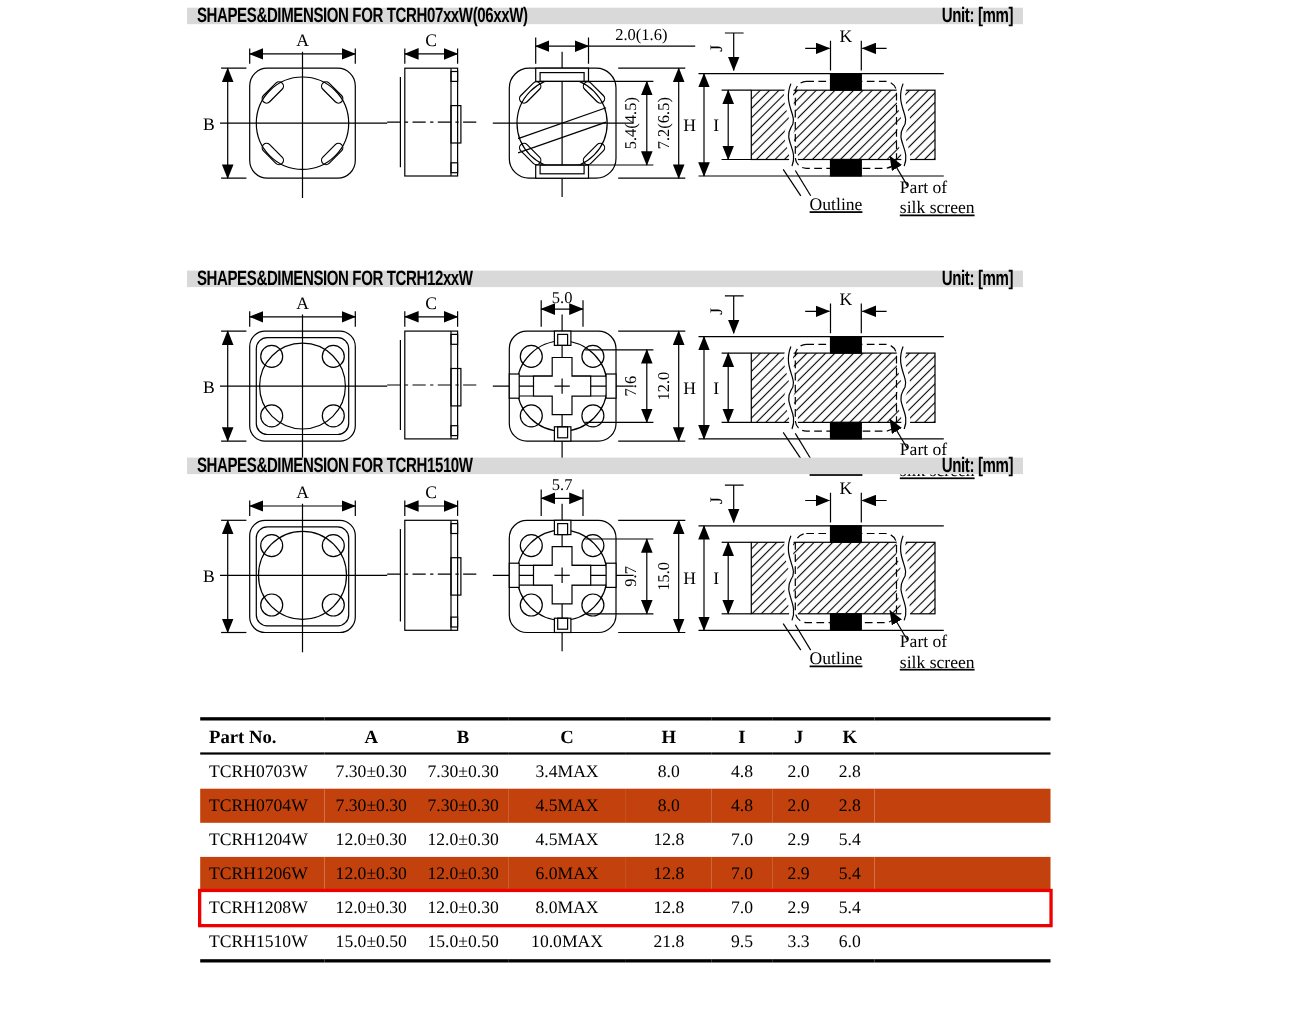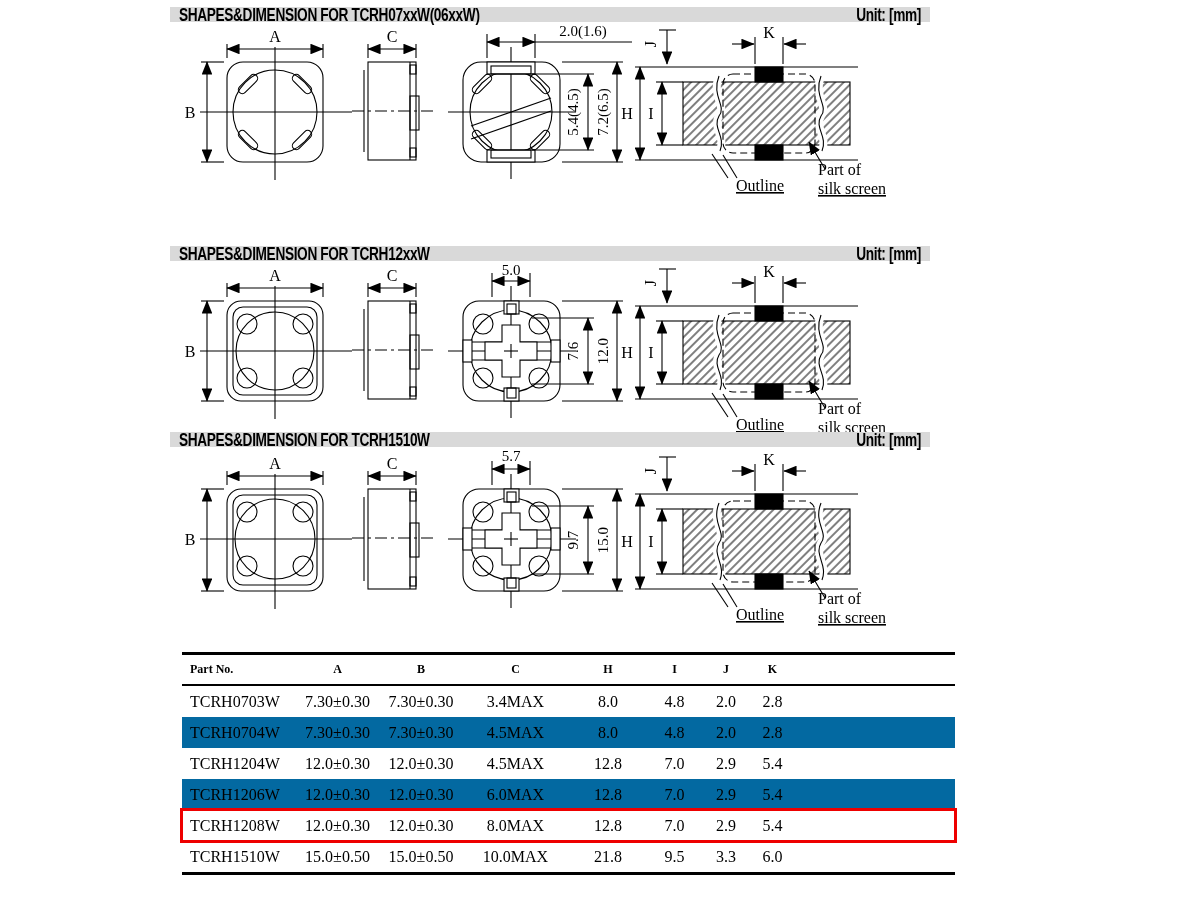--- a/index.html
+++ b/index.html
@@ -1,19 +1,19 @@
 <!DOCTYPE html>
 <html><head>
 <meta charset="utf-8">
 <style>
   html,body{margin:0;padding:0;background:#fff;}
   .page{position:relative;width:1193px;height:919px;background:#fff;overflow:hidden;
         font-family:"Liberation Serif", serif;color:#000;}
   .section{position:absolute;left:170px;}
-  #sec1{top:7px;} #sec2{top:222px;margin-top:24px;} #sec3{top:432px;}
+  #sec1{top:7px;} #sec2{top:222px;margin-top:24px;} #sec3{top:416px;}
   .sec-hd{width:760px;height:15px;background:#d9d9d9;display:flex;align-items:center;
           justify-content:space-between;padding:0 9px;box-sizing:border-box;}
   .sec-title,.sec-unit{font-family:"Liberation Sans", sans-serif;font-weight:700;font-size:19px;
           white-space:nowrap;letter-spacing:-0.5px;}
   .sec-title{transform:scaleX(0.72);transform-origin:0 50%;}
   .sec-unit{transform:scaleX(0.72);transform-origin:100% 50%;}
   .secsvg{display:block;}
   .ln{stroke:#000;stroke-width:1.1;fill:none;}
   .ln line,.ln rect,.ln circle,.ln path{vector-effect:none;}
   .blk{fill:#000;}
@@ -21,26 +21,26 @@
   .dash{stroke-dasharray:7 4;}
   .cl{stroke-dasharray:12 4 3 4;}
   .brk-w{stroke:#fff;stroke-width:8;fill:none;}
   .brk{stroke:#000;stroke-width:1.1;fill:none;}
   svg text{font-family:"Liberation Serif", serif;font-size:16px;fill:#000;stroke:none;}
   svg text.dimtxt{font-size:15px;}
   svg text.note{font-size:16px;}
   
   .table-wrap{position:absolute;left:182px;top:652px;width:773px;}
   table.tbl{border-collapse:collapse;width:773px;border-top:3px solid #000;border-bottom:3px solid #000;}
-  table.tbl thead th{border-bottom:2px solid #000;font-weight:700;font-size:12px;height:29px;
+  table.tbl thead th{border-bottom:2px solid #000;font-weight:700;font-size:17px;height:29px;
          text-align:center;padding:0;}
   table.tbl thead th.c1{text-align:left;padding-left:8px;}
   table.tbl tbody td{font-size:16px;height:31px;text-align:center;padding:0;}
   table.tbl tbody td.c1{text-align:left;padding-left:8px;}
-  tr.alt{background:#0369a1;}
+  tr.alt{background:#c2410c;}
   tr.hl{outline:3px solid #ee0000;outline-offset:-1px;}
 </style>
 </head>
 <body>
 
 <div class="page">
 
 <svg width="0" height="0" style="position:absolute" aria-hidden="true">
   <defs>
     <marker id="arr" viewBox="0 0 10 8" refX="9.5" refY="4" markerWidth="12" markerHeight="9.6" orient="auto-start-reverse">

